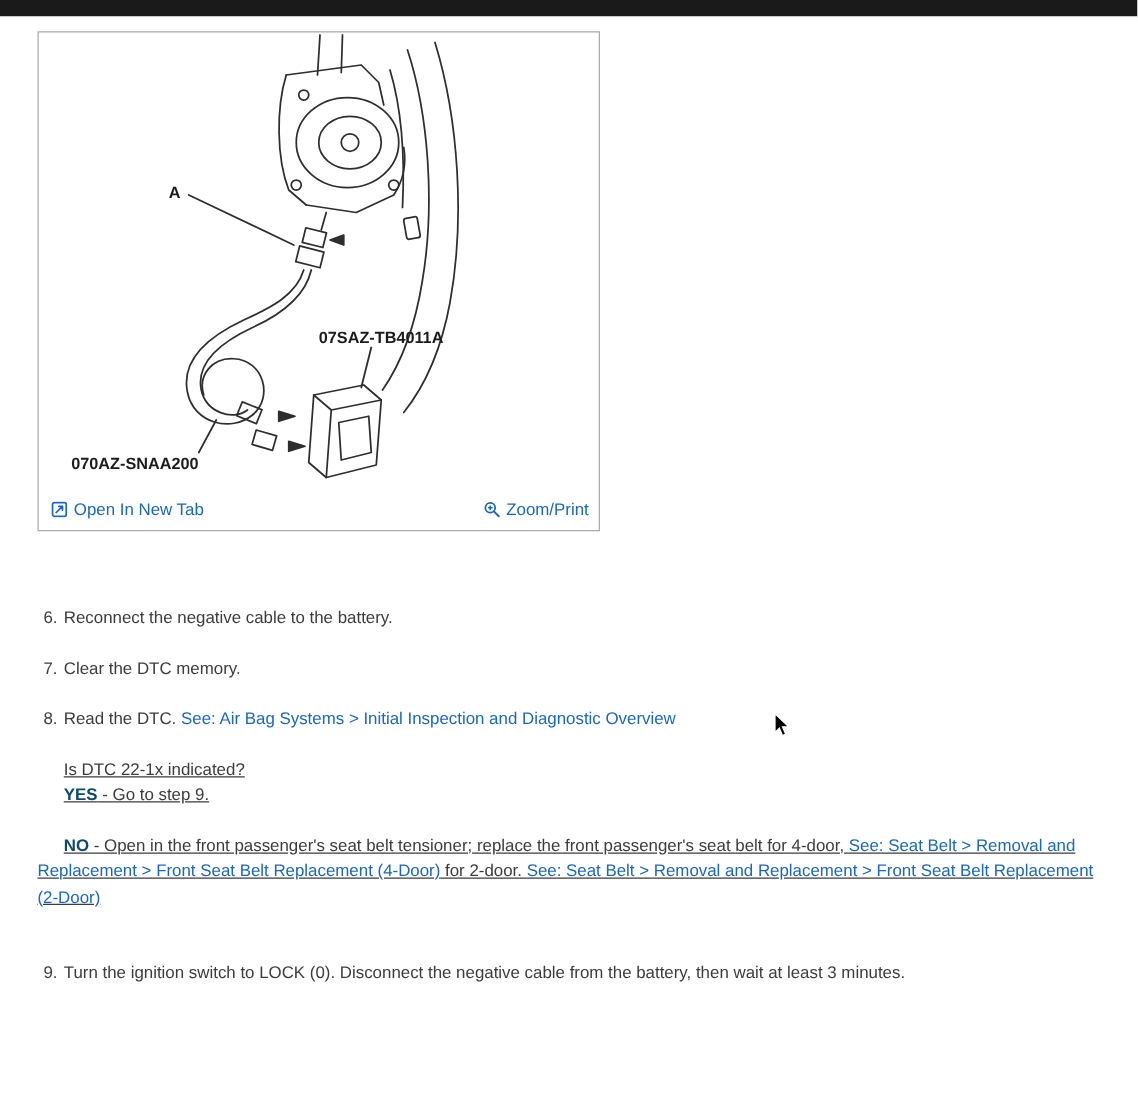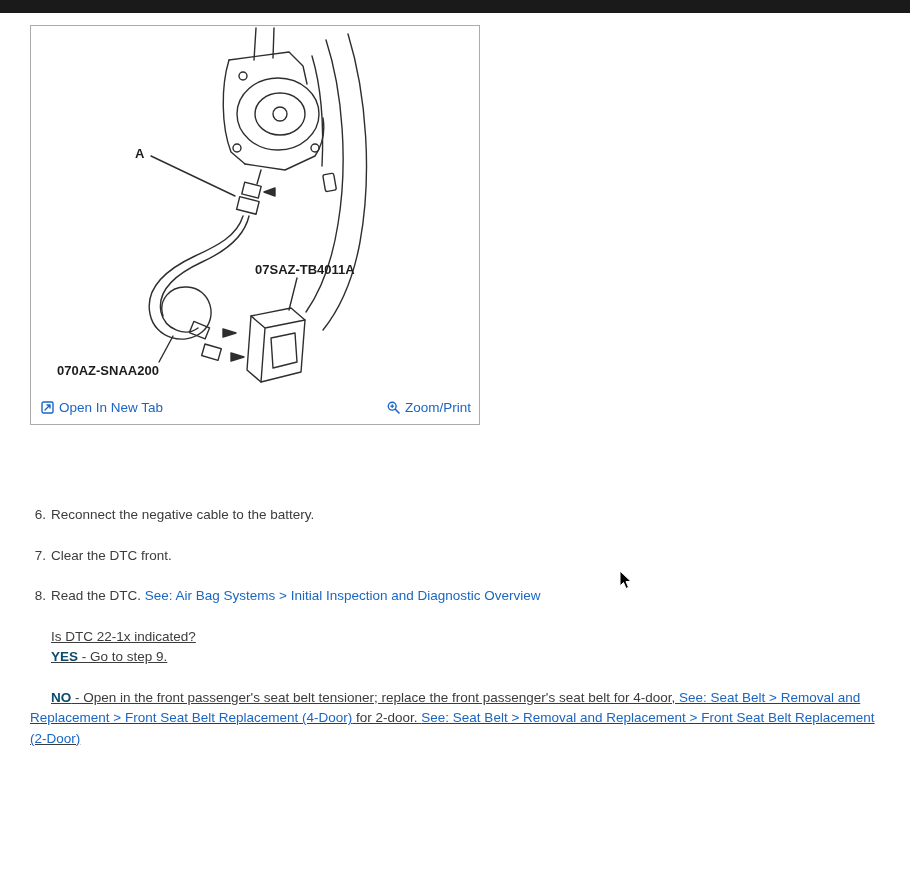--- a/index.html
+++ b/index.html
@@ -25,21 +25,21 @@
     display: flex; justify-content: space-between; align-items: center;
     height: 30px; padding: 0 8px 4px 10px;
   }
   .fig-link {
     display: inline-flex; align-items: center; gap: 5px;
     color: #1a66c2; font-size: 13.5px; text-decoration: none; cursor: pointer;
   }
   .fig-link svg { display: block; }
 
   
-  .steps { margin-top: 80px; font-size: 13.5px; line-height: 20.5px; color: #3c3c3c; }
+  .steps { margin-top: 59px; font-size: 13.5px; line-height: 20.5px; color: #3c3c3c; }
   p.step { margin: 0 0 20px 0; }
   p.tight { margin-bottom: 0; }
   p.gap-large { margin-bottom: 40px; }
   .num { display: inline-block; min-width: 16px; text-align: right; margin-right: 5px; }
   .indent { padding-left: 21px; text-decoration: underline; }
   .no-para { text-indent: 21px; text-decoration: underline; }
   a.doclink { color: #1a66c2; text-decoration: none; cursor: pointer; text-align: right; }
   b { color: #0c4a6e; }
 
   .cursor { position: absolute; left: 619px; top: 570px; }
@@ -117,30 +117,31 @@
         </svg>
         <span>Zoom/Print</span>
       </a>
     </div>
   </div>
 
   <div class="steps">
 
     <p class="step"><span class="num">6.</span><span>Reconnect the negative cable to the battery.</span></p>
 
-    <p class="step"><span class="num">7.</span><span>Clear the DTC front.</span></p>
+    <p class="step"><span class="num">7.</span><span>Clear the DTC memory.</span></p>
 
     <p class="step"><span class="num">8.</span><span>Read the DTC. </span><a class="doclink">See: Air Bag Systems &gt; Initial Inspection and Diagnostic Overview</a></p>
 
     <p class="step indent tight"><span>Is DTC 22-1x indicated?</span></p>
 
     <p class="step indent"><b>YES</b><span> - Go to step 9.</span></p>
 
     <p class="step no-para gap-large"><b>NO</b><span> - Open in the front passenger's seat belt tensioner; replace the front passenger's seat belt for 4-door, </span><a class="doclink">See: Seat Belt &gt; Removal and Replacement &gt; Front Seat Belt Replacement (4-Door)</a><span> for 2-door. </span><a class="doclink">See: Seat Belt &gt; Removal and Replacement &gt; Front Seat Belt Replacement (2-Door)</a></p>
 
+    <p class="step"><span class="num">9.</span><span>Turn the ignition switch to LOCK (0). Disconnect the negative cable from the battery, then wait at least 3 minutes.</span></p>
 
 
 
   </div>
 </div>
 
 <svg class="cursor" width="14" height="20" viewBox="0 0 14 20">
   <polygon points="1,1 1,16 4.5,12.5 7,18.5 9.5,17.3 7,11.5 12,11.5" fill="#000000" stroke="#ffffff" stroke-width="1"></polygon>
 </svg>
 

